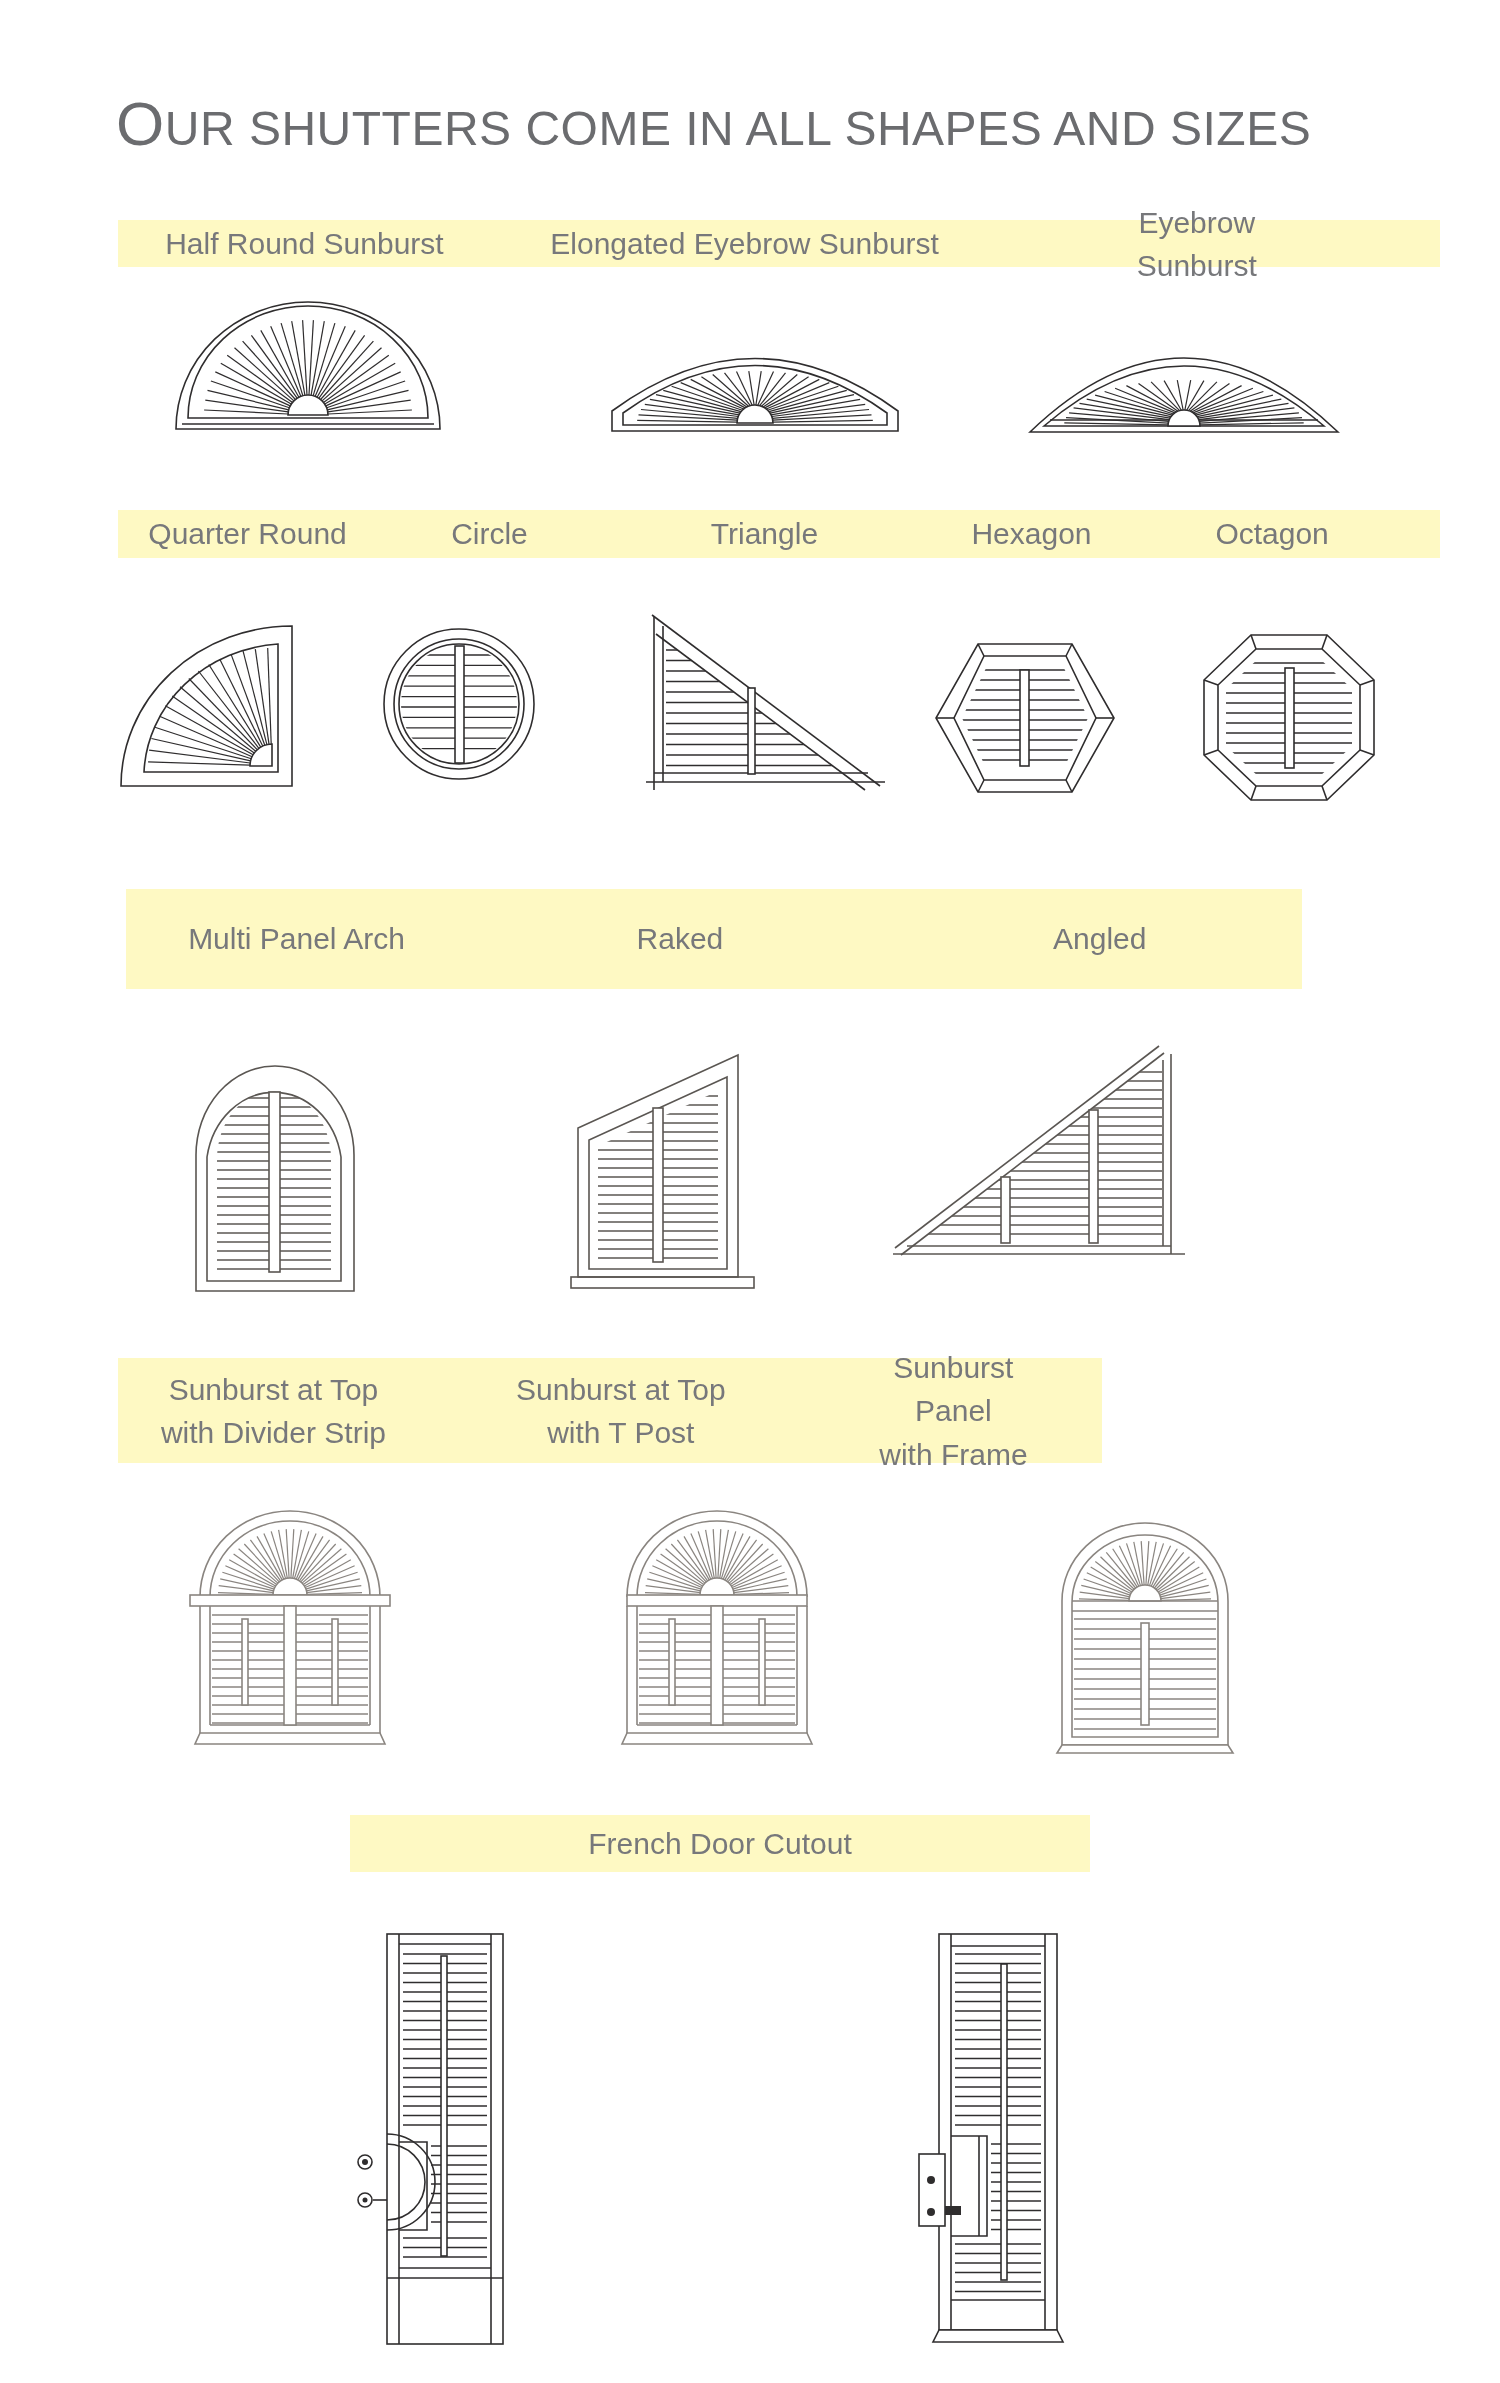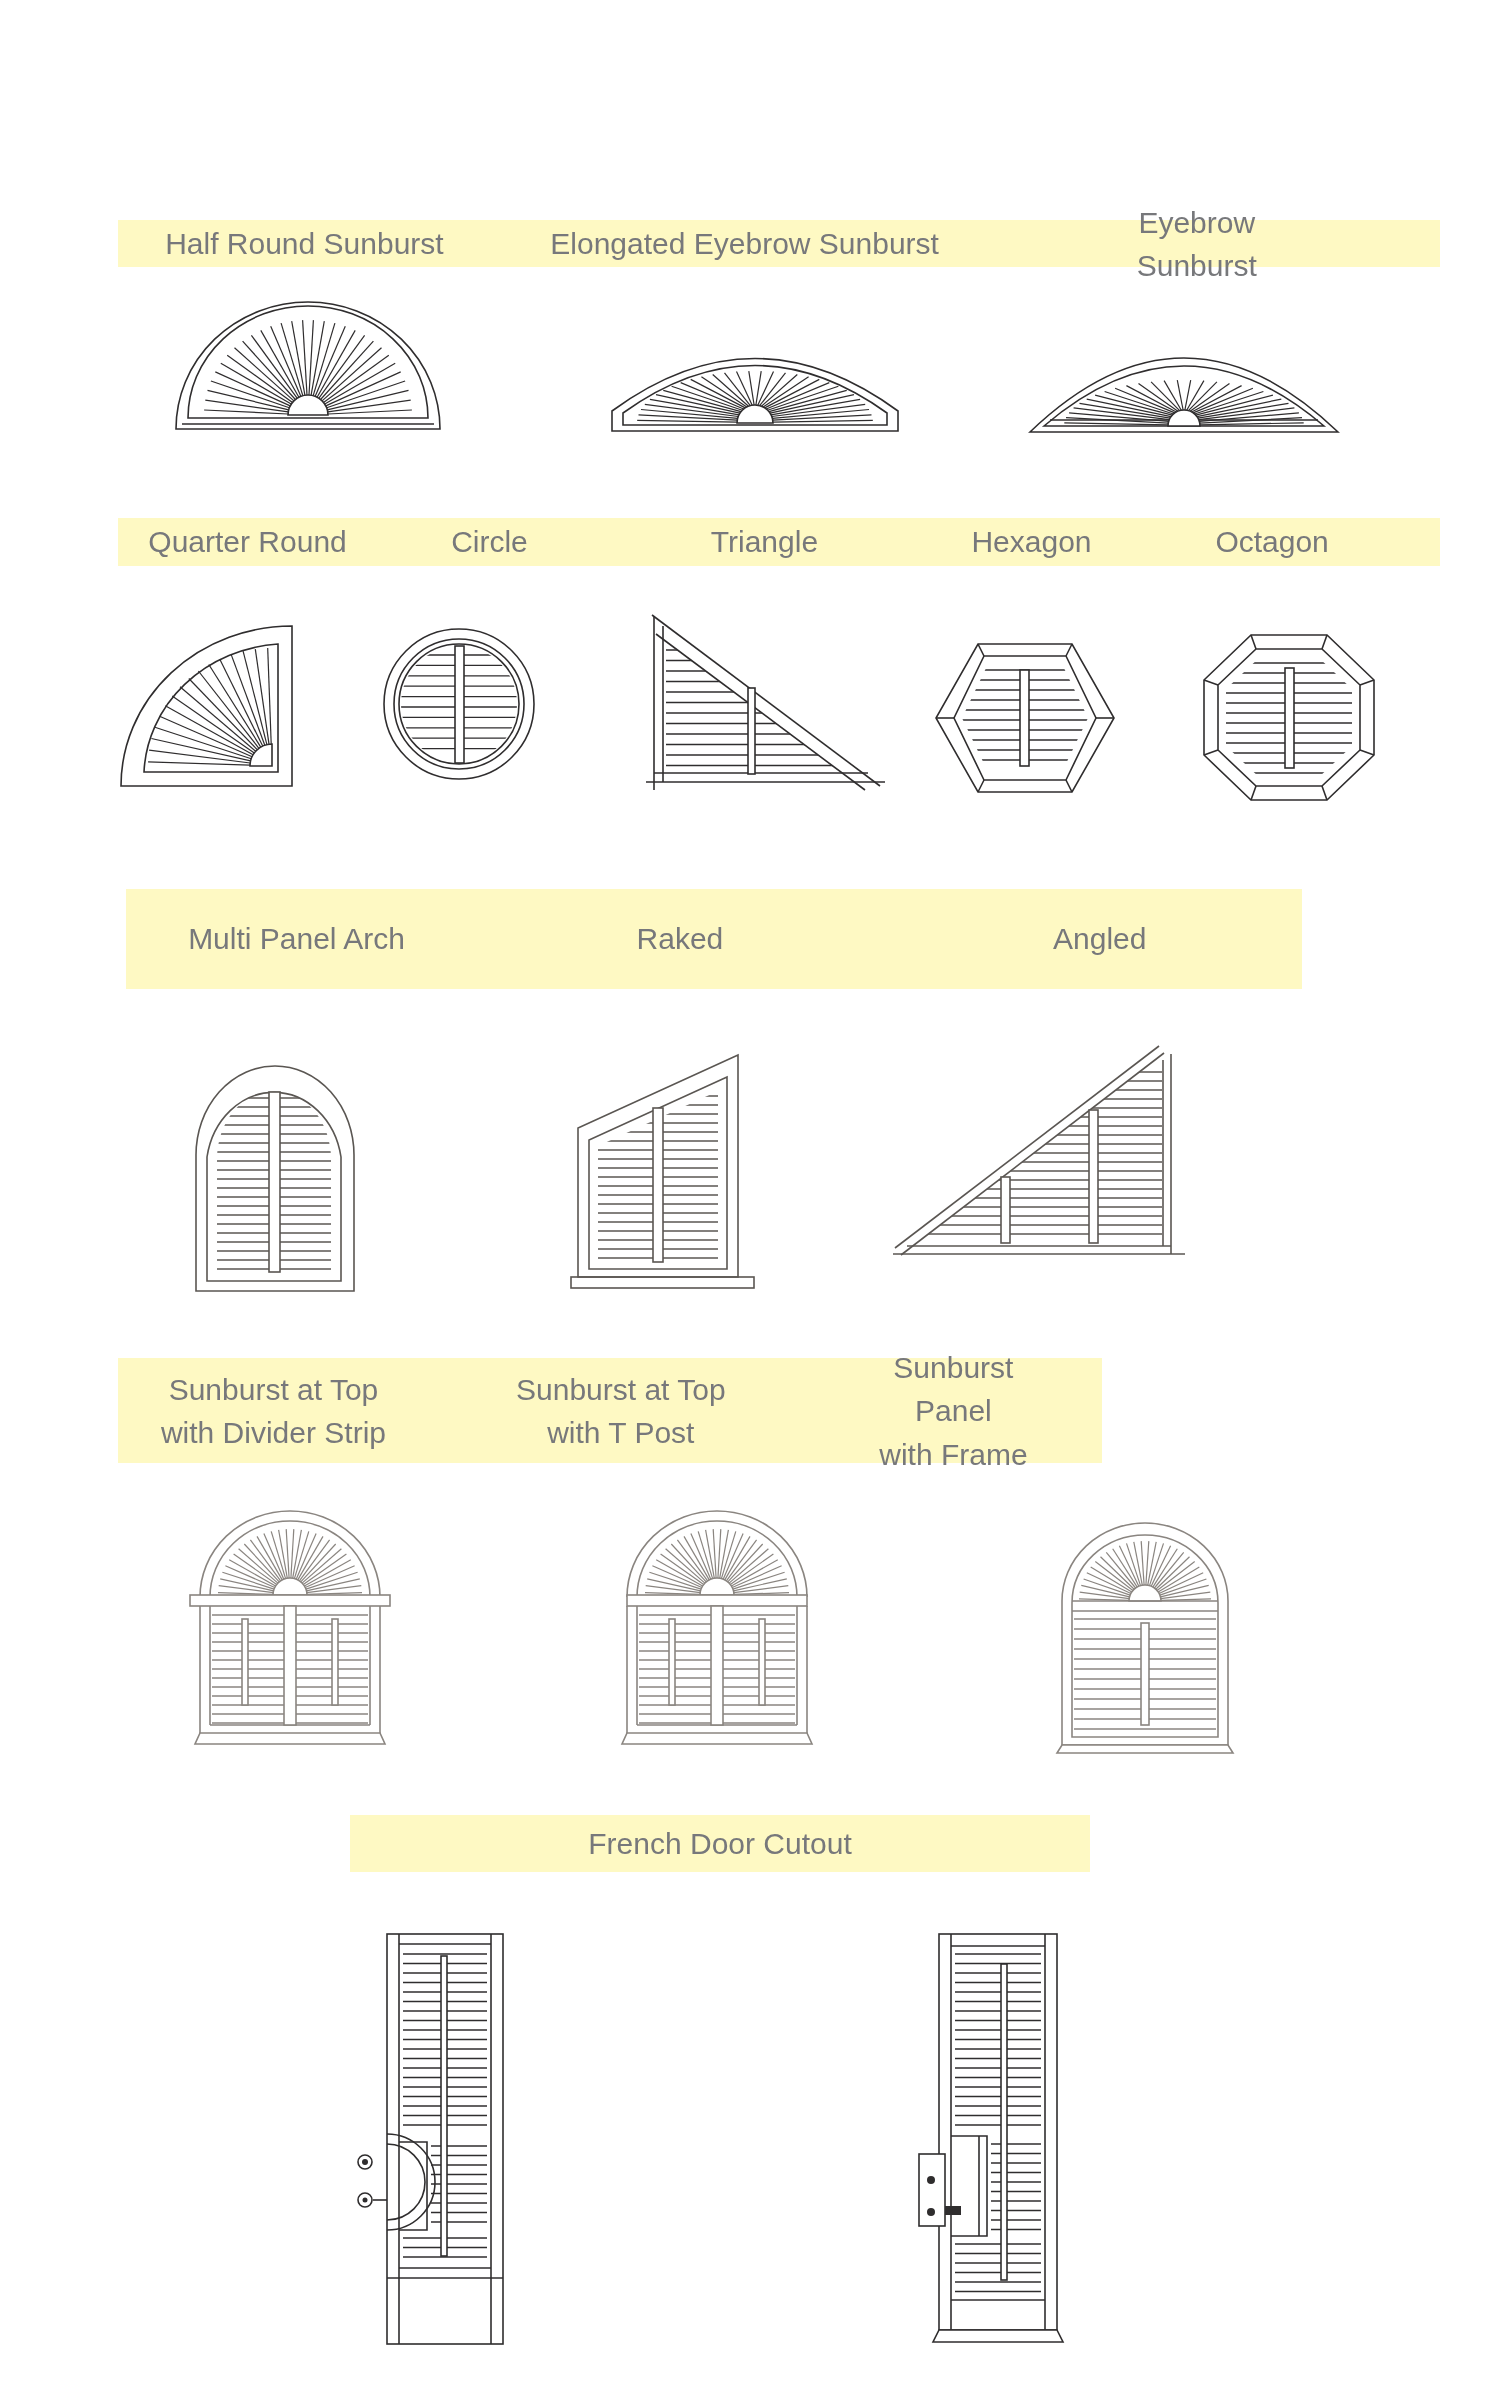--- a/index.html
+++ b/index.html
@@ -13,38 +13,39 @@
     text-transform:uppercase; letter-spacing:0.5px; white-space:nowrap;
   }
   .title::first-letter { font-size:62px; }
   .band { position:absolute; background:#fef9c3; }
   .band .lbl {
     position:absolute; top:50%; transform:translate(-50%,-50%);
     color:#77787b; font-size:30px; line-height:1.45;
     white-space:pre-line; text-align:center;
   }
   #band1 { left:118px; top:220px;  width:1322px; height:47px;  }
-  #band2 { left:118px; top:510px;  width:1322px; height:48px;margin-top:8px;  }
+  #band2 { left:118px; top:510px;  width:1322px; height:48px;  }
   #band3 { left:126px; top:889px;  width:1176px; height:100px; }
   #band4 { left:118px; top:1358px; width:984px; height:105px; }
   #band5 { left:350px; top:1815px; width:740px;  height:57px;  }
   .draw { position:absolute; overflow:visible; }
   .draw path, .draw line, .draw circle, .draw rect, .draw polygon, .draw polyline {
     fill:none; stroke:currentColor; stroke-width:1.6;
   }
   .draw g[data-sunburst] line { stroke-width:1.2; }
   .draw g[data-louvers] line  { stroke-width:1.3; }
   .draw .wf { fill:#ffffff; }
   .draw .fd { fill:currentColor; stroke:none; }
 </style>
 </head>
 <body>
 
 <div class="page">
 
+  <h1 class="title">Our shutters come in all shapes and sizes</h1>
 
   <div class="band" id="band1">
     <span class="lbl" style="left:14.1%">Half Round Sunburst</span>
     <span class="lbl" style="left:47.4%">Elongated Eyebrow Sunburst</span>
     <span class="lbl" style="left:81.6%">Eyebrow Sunburst</span>
   </div>
   <div class="band" id="band2">
     <span class="lbl" style="left:9.8%">Quarter Round</span>
     <span class="lbl" style="left:28.1%">Circle</span>
     <span class="lbl" style="left:48.9%">Triangle</span>

